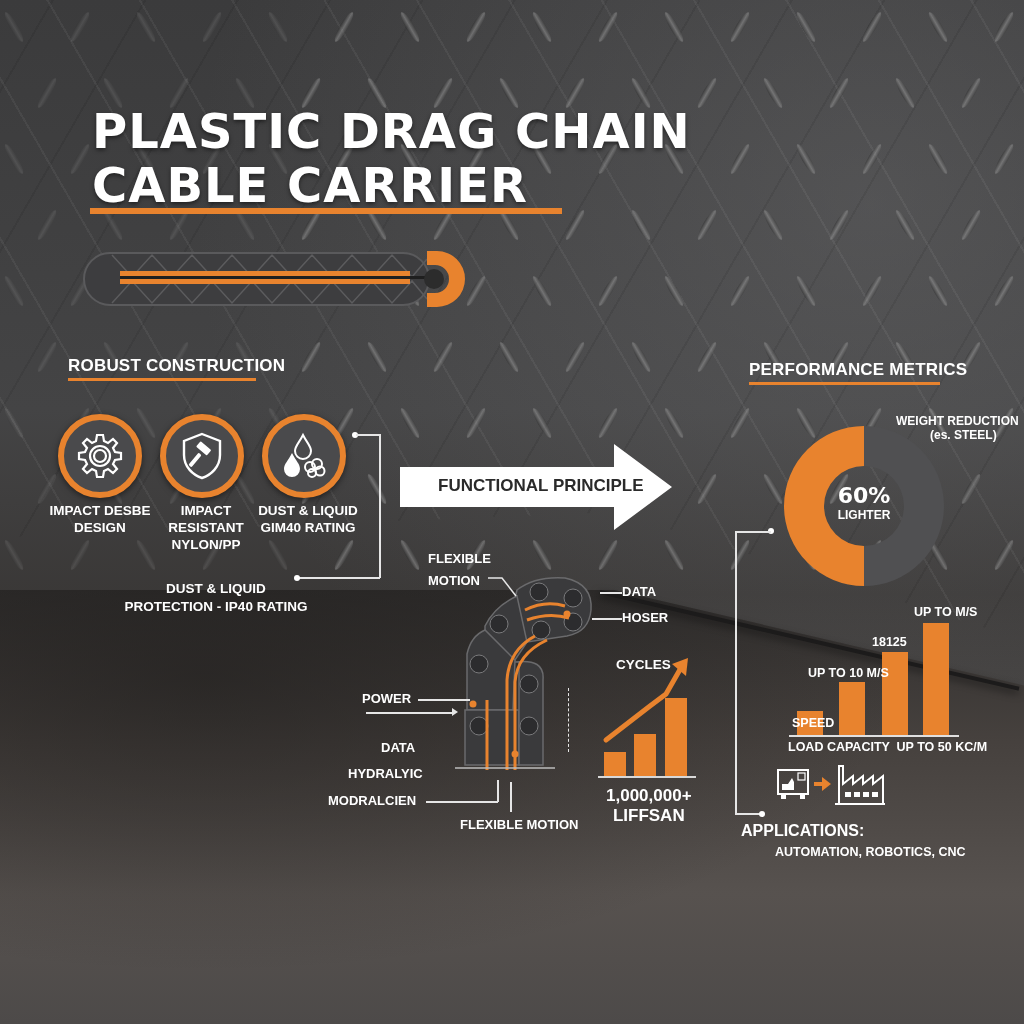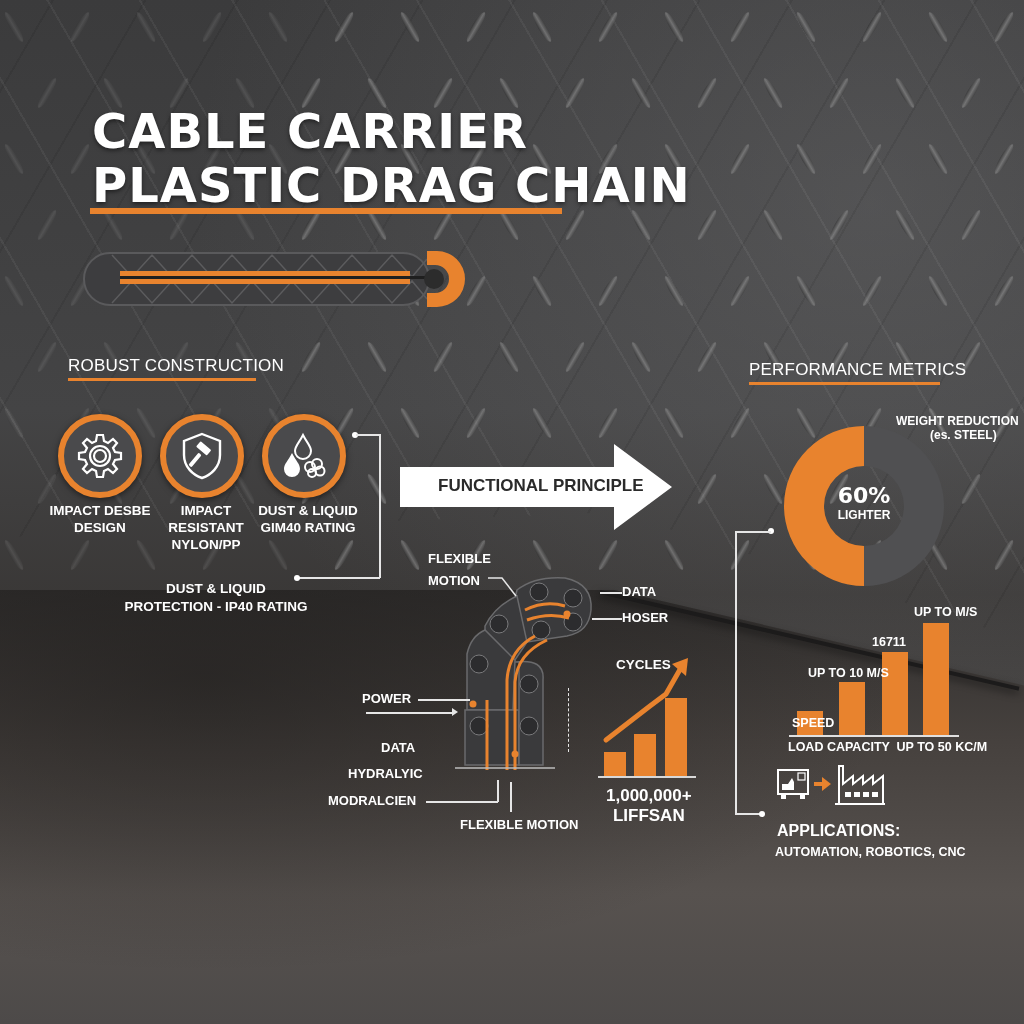--- a/index.html
+++ b/index.html
@@ -45,21 +45,21 @@
     left: 92px; top: 104px; font-weight: 700; font-size: 48px; line-height: 54px;
     letter-spacing: 1px; text-shadow: 0 2px 4px rgba(0,0,0,0.5);
     font-family: "DejaVu Sans", sans-serif;
   }
   .title-underline { left: 90px; top: 208px; width: 472px; height: 6px; background: #e8832e; }
 
   
   .hero-chain { left: 82px; top: 247px; width: 390px; height: 64px; }
 
   
-  .section-heading { font-weight: 400; font-size: 17px; letter-spacing: 0.2px; }
+  .section-heading { font-weight: 700; font-size: 17px; letter-spacing: 0.2px; }
   .section-underline { height: 3px; background: #e8832e; }
 
   
   .feature-circle {
     position: absolute; width: 84px; height: 84px; border-radius: 50%;
     border: 6px solid #e8832e; background: #4a4a4c;
     box-shadow: 0 2px 6px rgba(0,0,0,0.5);
     display: flex; align-items: center; justify-content: center;
   }
   .feature-label {
@@ -235,22 +235,22 @@
     <div class="wall-tread" style="left: 604px; top: 538px; transform: rotate(30deg); opacity: 0.5;"></div>
     <div class="wall-tread" style="left: 670px; top: 538px; transform: rotate(-30deg); opacity: 0.5;"></div>
     <div class="wall-tread" style="left: 736px; top: 538px; transform: rotate(30deg); opacity: 0.5;"></div>
     <div class="wall-tread" style="left: 802px; top: 538px; transform: rotate(-30deg); opacity: 0.5;"></div>
     <div class="wall-tread" style="left: 868px; top: 538px; transform: rotate(30deg); opacity: 0.5;"></div>
     <div class="wall-tread" style="left: 934px; top: 538px; transform: rotate(-30deg); opacity: 0.5;"></div>
     <div class="wall-tread" style="left: 1000px; top: 538px; transform: rotate(30deg); opacity: 0.5;"></div>
   </div>
 
 <div class="abs title">
+  <div>PLASTIC DRAG CHAIN</div>
   <div>CABLE CARRIER</div>
-  <div>PLASTIC DRAG CHAIN</div>
 </div>
 <div class="abs title-underline"></div>
 
 <svg class="abs hero-chain" viewBox="0 0 390 64">
   <rect x="2" y="6" width="345" height="52" rx="26" fill="#3d3d3f" stroke="#5a5a5c" stroke-width="2"></rect>
   <g fill="none" stroke="#5c5c5e" stroke-width="1.5">
     <path d="M30 8 L50 30 L70 8 L90 30 L110 8 L130 30 L150 8 L170 30 L190 8 L210 30 L230 8 L250 30 L270 8 L290 30 L310 8 L330 30 L345 12"></path>
     <path d="M30 56 L50 34 L70 56 L90 34 L110 56 L130 34 L150 56 L170 34 L190 56 L210 34 L230 56 L250 34 L270 56 L290 34 L310 56 L330 34 L345 52"></path>
   </g>
   <rect x="38" y="24" width="290" height="5" fill="#e8832e"></rect>
@@ -420,21 +420,21 @@
 <div class="abs dot" style="left:759px; top:811px;"></div>
 
 <div class="bar" style="left:797px; top:711px; width:26px; height:24px;"></div>
 <div class="bar" style="left:839px; top:682px; width:26px; height:53px;"></div>
 <div class="bar" style="left:882px; top:652px; width:26px; height:83px;"></div>
 <div class="bar" style="left:923px; top:623px; width:26px; height:112px;"></div>
 <div class="abs" style="left:789px; top:735px; width:170px; height:1.5px; background:#e0e0e0;"></div>
 
 <div class="abs metric-label" style="left:792px; top:716px;">SPEED</div>
 <div class="abs metric-label" style="left:808px; top:666px;">UP TO 10 M/S</div>
-<div class="abs metric-label" style="left:872px; top:635px;">16711</div>
+<div class="abs metric-label" style="left:872px; top:635px;">18125</div>
 <div class="abs metric-label" style="left:898px; top:605px;margin-left:16px;">UP TO M/S</div>
 <div class="abs metric-label" style="left:788px; top:740px; white-space:pre;">LOAD CAPACITY  UP TO 50 KC/M</div>
 
 <svg class="abs" style="left:776px; top:768px; width:36px; height:34px;" viewBox="0 0 36 34">
   <rect x="2" y="2" width="30" height="24" fill="none" stroke="#fff" stroke-width="2"></rect>
   <path d="M6 22 V16 L12 16 L16 10 L18 14 V22 Z" fill="#fff"></path>
   <rect x="22" y="5" width="7" height="7" fill="none" stroke="#fff" stroke-width="1.2"></rect>
   <rect x="5" y="27" width="5" height="4" fill="#fff"></rect>
     <rect x="24" y="27" width="5" height="4" fill="#fff"></rect>
 </svg>
@@ -442,14 +442,14 @@
 <div class="abs" style="left:822px; top:777px; width:0; height:0; border-left:9px solid #e8832e; border-top:7px solid transparent; border-bottom:7px solid transparent;"></div>
 <svg class="abs" style="left:833px; top:762px; width:54px; height:44px;" viewBox="0 0 54 44">
   <path d="M6 42 V4 H10 V22 L20 14 V22 L30 14 V22 L40 14 V22 L50 14 V42 Z" fill="none" stroke="#fff" stroke-width="2"></path>
   <rect x="12" y="30" width="6" height="5" fill="#fff"></rect>
     <rect x="21" y="30" width="6" height="5" fill="#fff"></rect>
   <rect x="30" y="30" width="6" height="5" fill="#fff"></rect>
     <rect x="39" y="30" width="6" height="5" fill="#fff"></rect>
   <line x1="2" y1="42" x2="52" y2="42" stroke="#fff" stroke-width="2"></line>
 </svg>
 
-<div class="abs" style="left:777px; top:822px; font-weight:700; font-size:16px;">APPLICATIONS:</div>
+<div class="abs" style="left:741px; top:822px; font-weight:700; font-size:16px;">APPLICATIONS:</div>
 <div class="abs" style="left:775px; top:845px; font-weight:700; font-size:12.5px;">AUTOMATION, ROBOTICS, CNC</div>
 
 </body></html>

